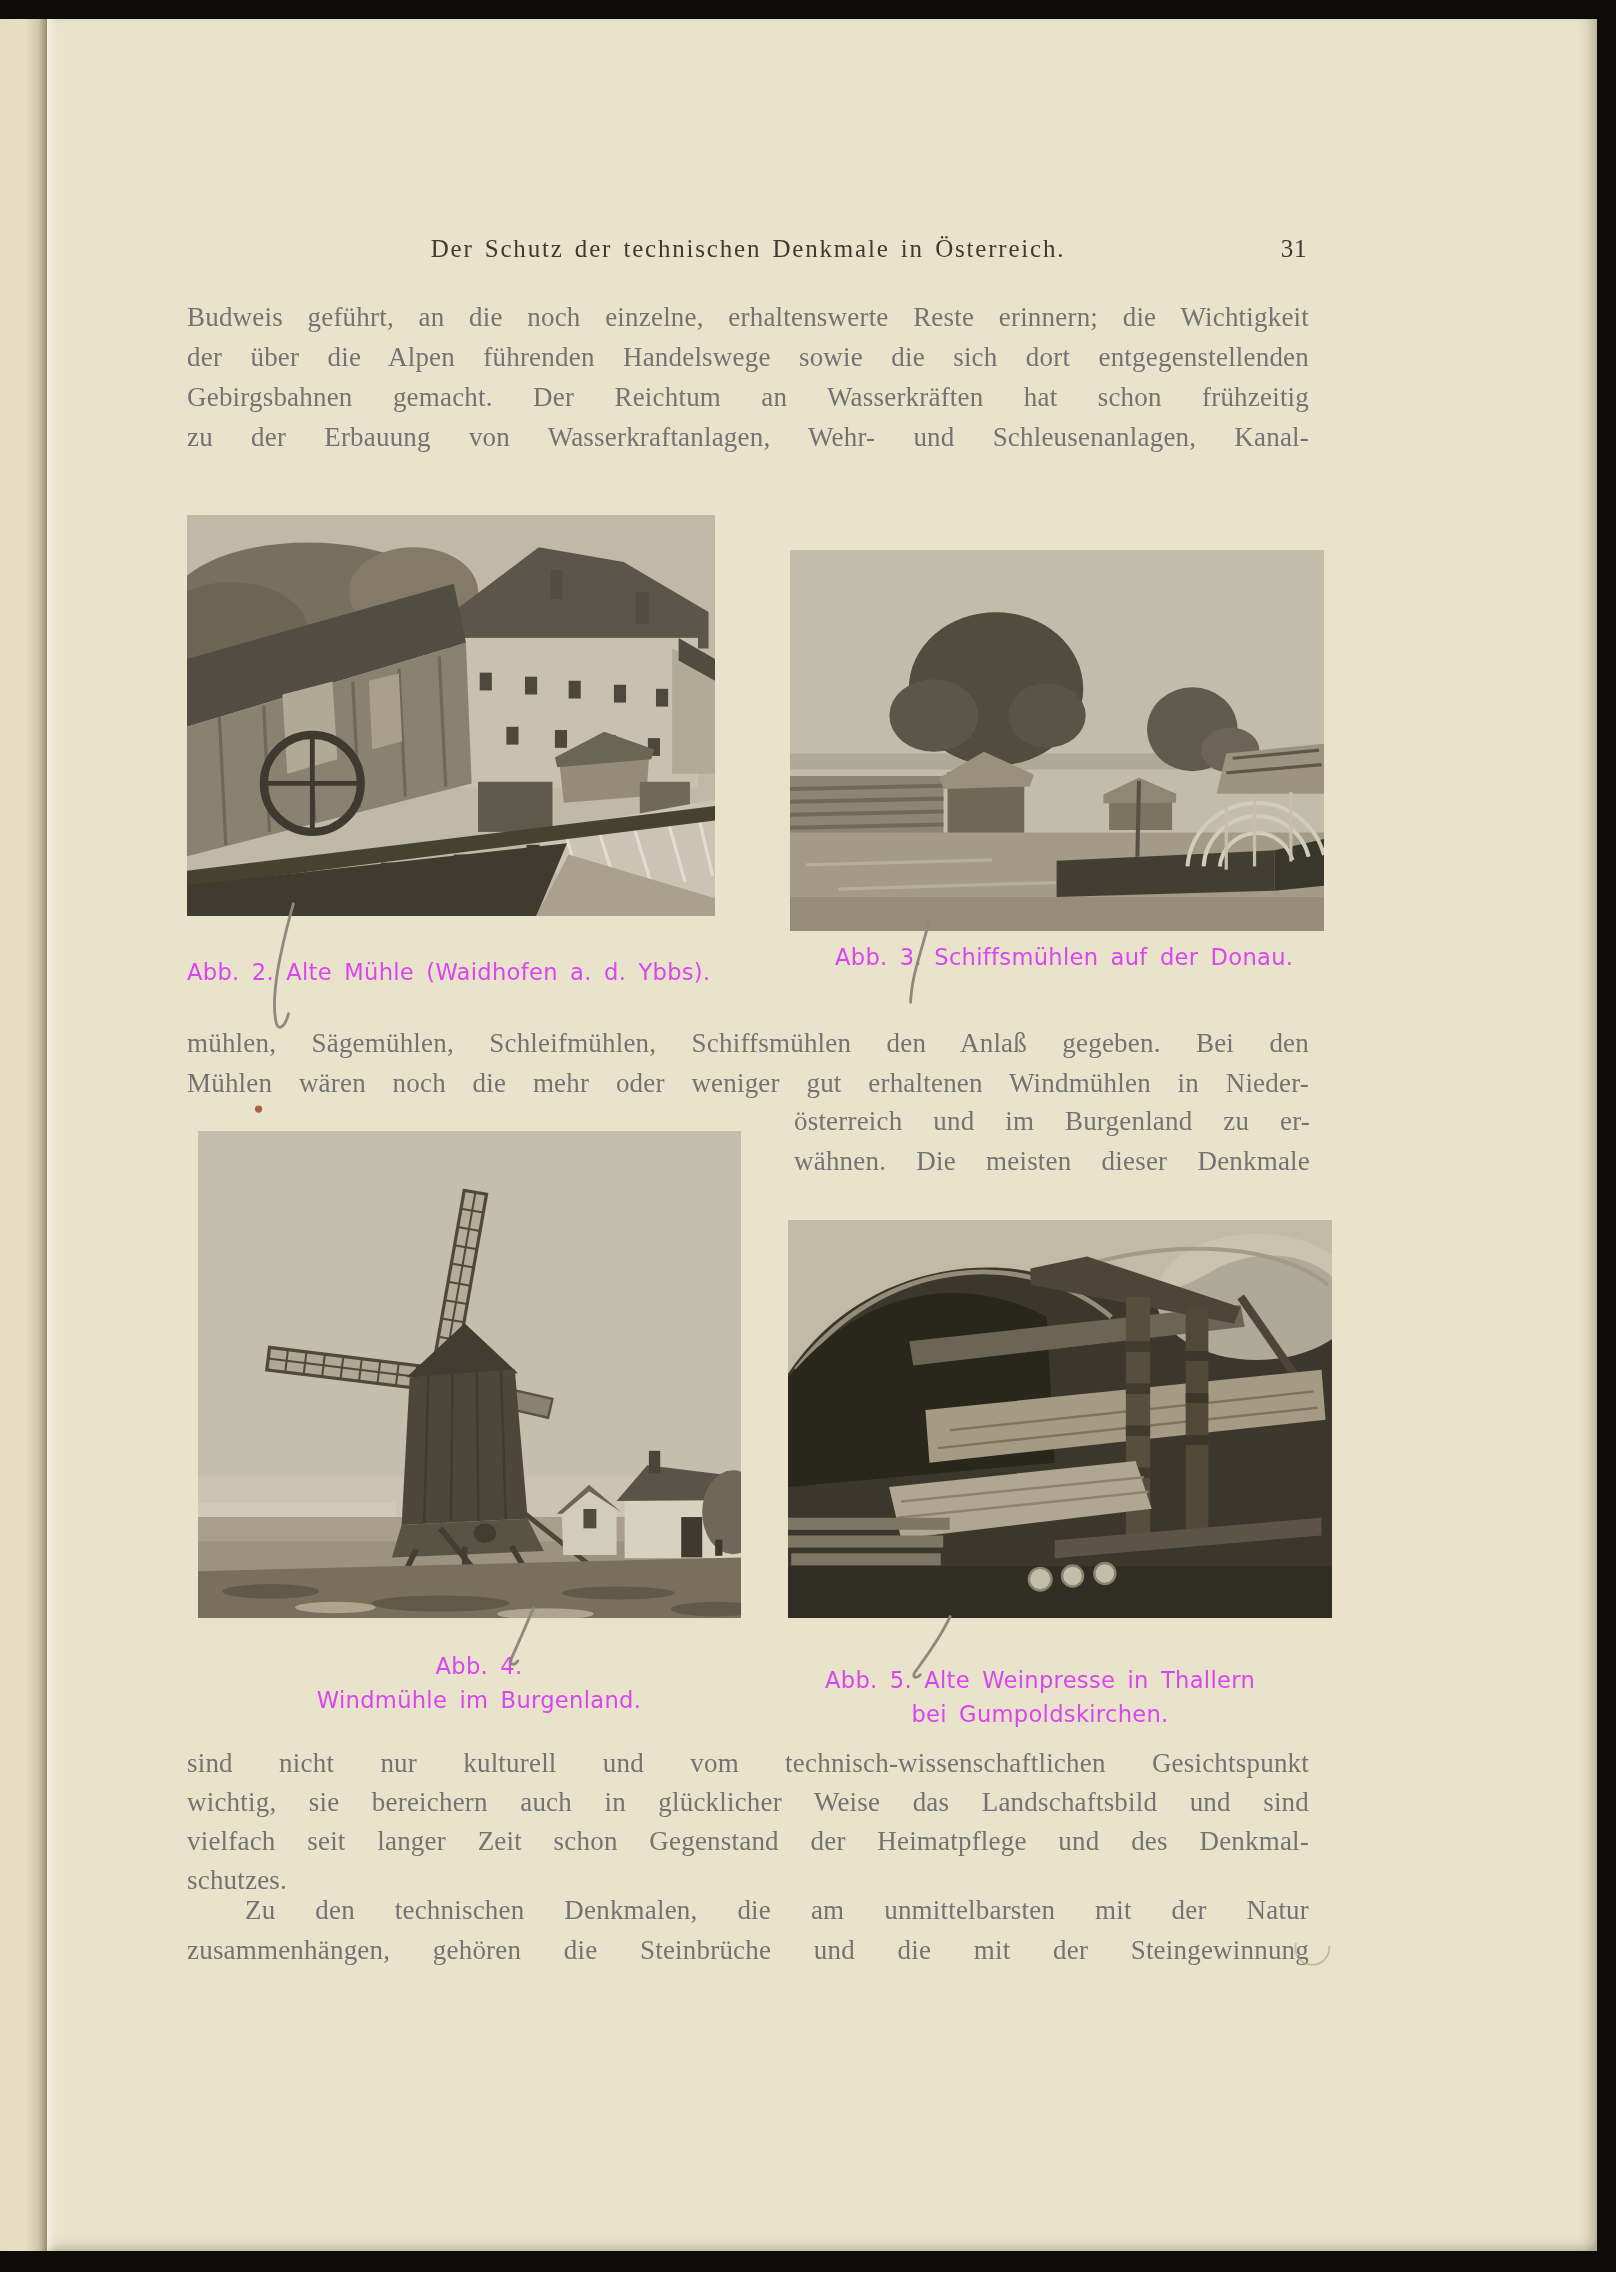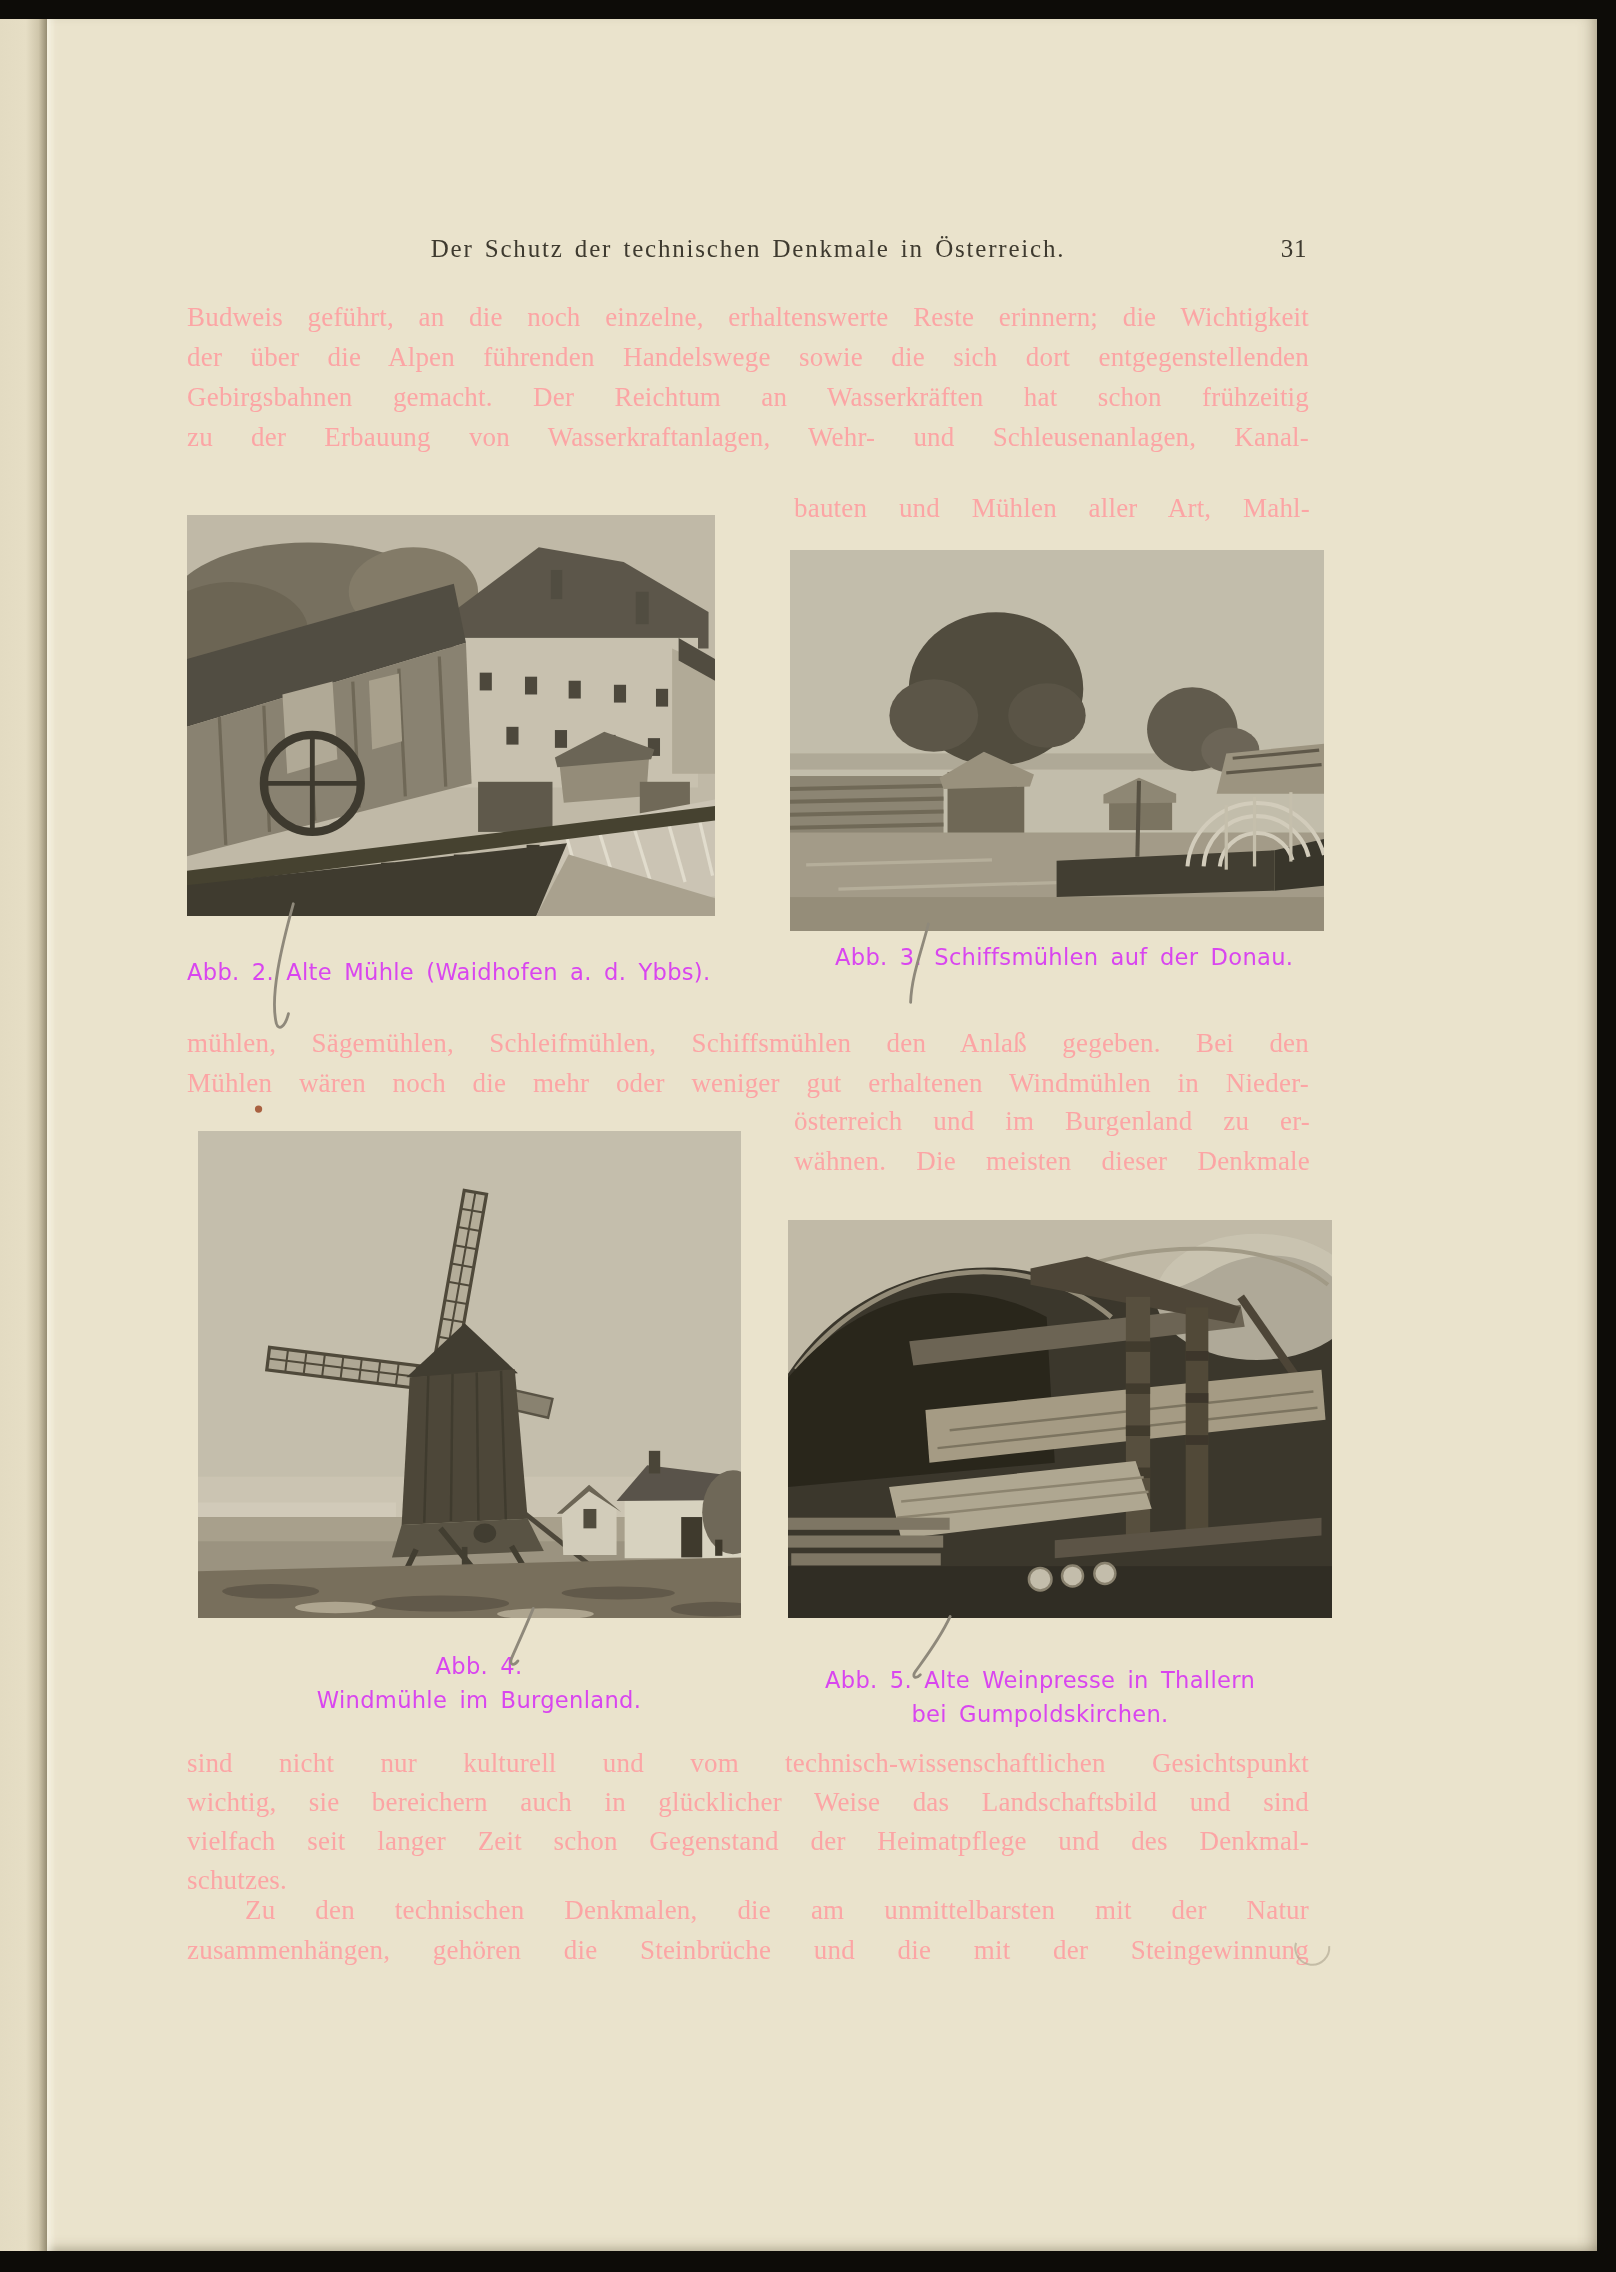--- a/index.html
+++ b/index.html
@@ -19,21 +19,21 @@
   }
   .sheet{
     position:absolute;left:47px;top:19.4px;width:1550px;height:2232px;
     background:#eae3cc;
     box-shadow:inset 11.3px 0 8px -8px rgba(255,252,240,.8),
                inset -13px 0 14.5px -9.7px rgba(90,80,55,.45),
                inset 0 -11.3px 13px -9.7px rgba(90,80,55,.4);
   }
 
   
-  .serif{color:#fca5a5;font-size:27px;letter-spacing:0.2px;}
+  .serif{color:#737373;font-size:27px;letter-spacing:0.2px;}
   .para{position:absolute;line-height:40px;}
   .tline{text-align:justify;text-align-last:justify;white-space:normal;}
   .tline.last-left{text-align-last:left;}
   .tline.first-indent{text-indent:58px;}
 
   .caption{
     position:absolute;
     font-family:"DejaVu Sans","Liberation Sans",sans-serif;
     font-size:22.6px;color:#d946ef;letter-spacing:0.3px;word-spacing:4.8px;
     line-height:34px;
@@ -65,23 +65,20 @@
   <div class="header-row">
     <div class="header-title">Der Schutz der technischen Denkmale in Österreich.</div>
     <div class="page-number">31</div>
   </div>
 
   <div class="para serif" style="left:187px;top:297px;width:1122px;">
       <div class="tline">Budweis geführt, an die noch einzelne, erhaltenswerte Reste erinnern; die Wichtigkeit</div>
       <div class="tline">der über die Alpen führenden Handelswege sowie die sich dort entgegenstellenden</div>
       <div class="tline">Gebirgsbahnen gemacht. Der Reichtum an Wasserkräften hat schon frühzeitig</div>
       <div class="tline">zu der Erbauung von Wasserkraftanlagen, Wehr- und Schleusenanlagen, Kanal-</div>
-    </div>
-  <div class="para serif" style="left:794px;top:488px;width:516px;">
-      <div class="tline">bauten und Mühlen aller Art, Mahl-</div>
     </div>
 
   <div class="photo" style="left:187px;top:515px;width:528px;height:401px;">
     <svg viewBox="0 0 653 496" preserveAspectRatio="none">
       <rect x="0" y="0" width="653" height="496" fill="#c3bdac"></rect>
       <ellipse cx="150" cy="112" rx="170" ry="78" fill="#767060"></ellipse>
       <ellipse cx="55" cy="145" rx="95" ry="62" fill="#6b6555"></ellipse>
       <ellipse cx="280" cy="95" rx="80" ry="55" fill="#837c6a"></ellipse>
       <polygon points="318,128 435,40 540,58 645,120 645,165 318,165" fill="#5a554a"></polygon>
       <rect x="450" y="68" width="14" height="36" fill="#4f4b41"></rect>

